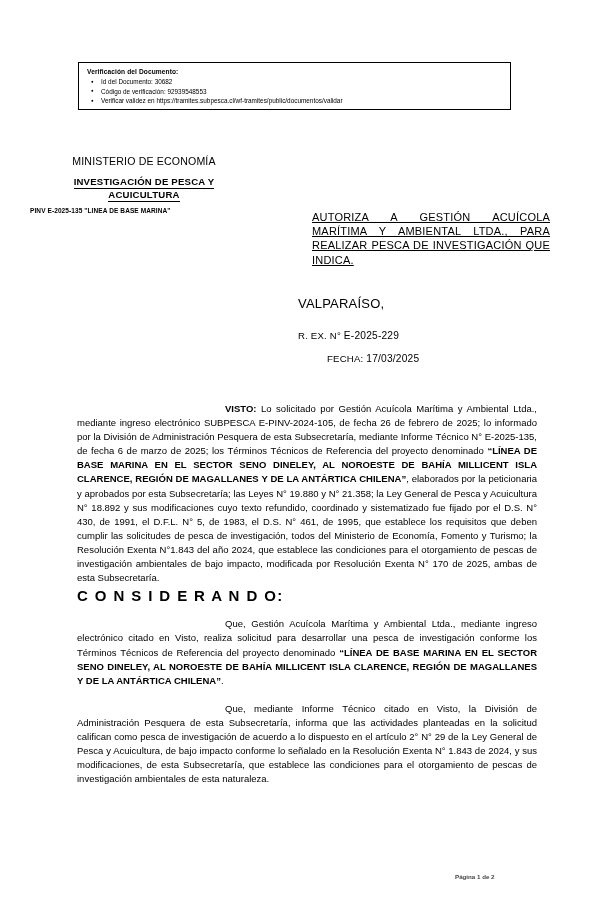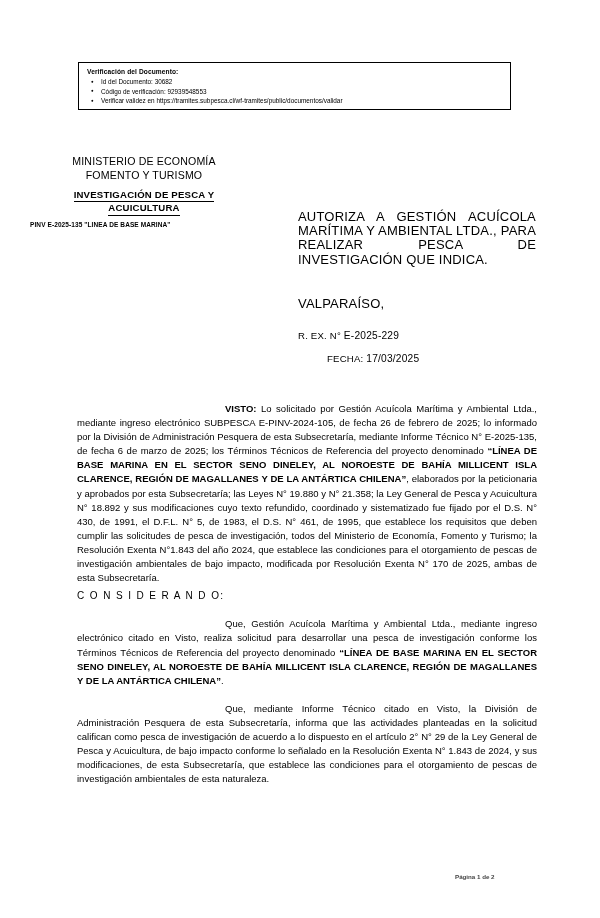--- a/index.html
+++ b/index.html
@@ -85,27 +85,28 @@
     font-weight: bold;
     letter-spacing: 0.1px;
     text-align: left;
     padding-left: 2px;
     white-space: nowrap;
   }
 
   
   #subject-block {
     position: absolute;
-    left: 298px;
+    left: 312px;
     top: 210px;
     width: 238px;
-    font-size: 13px;
+    font-size: 11px;
     line-height: 14.2px;
     text-align: justify;
     letter-spacing: 0.2px;
+    text-decoration: underline;
   }
 
   #place-line {
     position: absolute;
     left: 298px;
     top: 296px;
     font-size: 13px;
     letter-spacing: 0.2px;
   }
   #res-line {
@@ -142,22 +143,22 @@
   #doc-body p.indent-first {
     text-indent: 148px;
     margin-top: 24px;
   }
   #doc-body p.spaced {
     margin-top: 14px;
   }
   .b { font-weight: bold; }
   .considerando {
     text-align: center;
-    font-weight: normal;
-    font-size: 10px;
+    font-weight: bold;
+    font-size: 15px;
     letter-spacing: 1.4px;
     margin-top: 4px !important;
   }
 
   
   #page-footer {
     position: absolute;
     left: 455px;
     top: 873px;
     font-size: 6.2px;
@@ -172,21 +173,20 @@
   <div class="vb-title">Verificación del Documento:</div>
   <ul>
     <li>Id del Documento: 30682</li>
     <li>Código de verificación: 92939548553</li>
     <li>Verificar validez en https://tramites.subpesca.cl/wf-tramites/public/documentos/validar</li>
   </ul>
 </div>
 
 <div id="letterhead">
   <div class="ministry-line">MINISTERIO DE ECONOMÍA</div>
-  <div class="ministry-line">FOMENTO Y TURISMO</div>
   <div class="subsec">
     <span>INVESTIGACIÓN DE PESCA Y</span><br>
     <span>ACUICULTURA</span>
   </div>
   <div class="pinv">PINV E-2025-135 "LINEA DE BASE MARINA"</div>
 </div>
 
 <div id="subject-block">AUTORIZA A GESTIÓN ACUÍCOLA MARÍTIMA Y AMBIENTAL LTDA., PARA REALIZAR PESCA DE INVESTIGACIÓN QUE INDICA.</div>
 
 <div id="place-line">VALPARAÍSO,</div>

